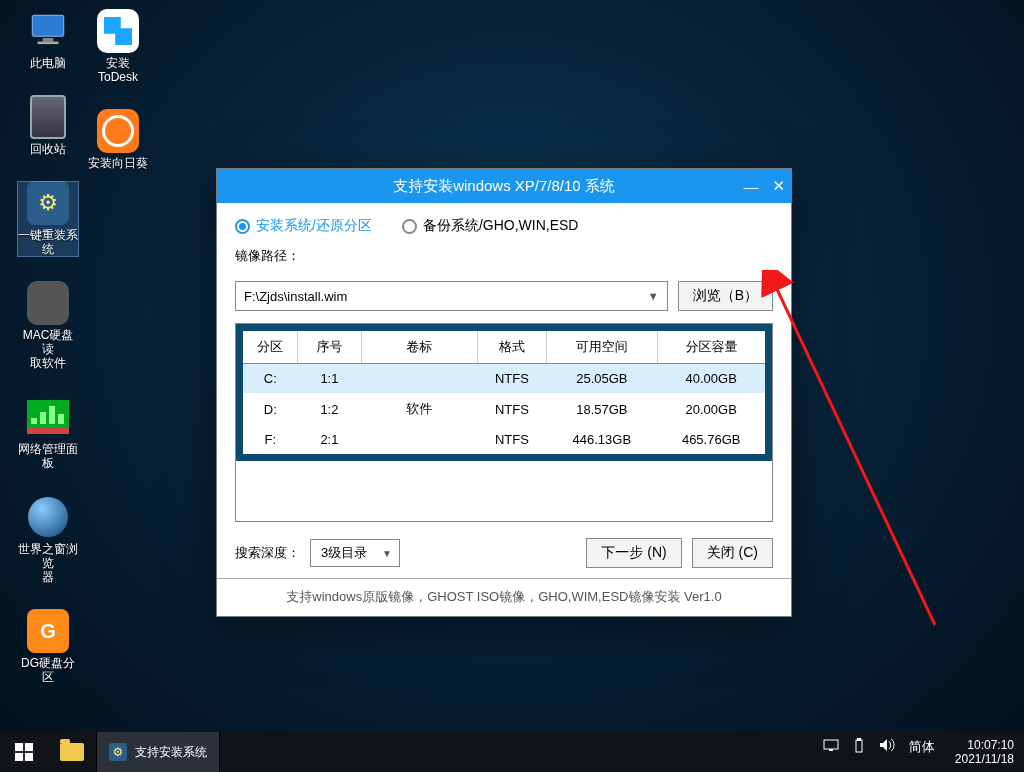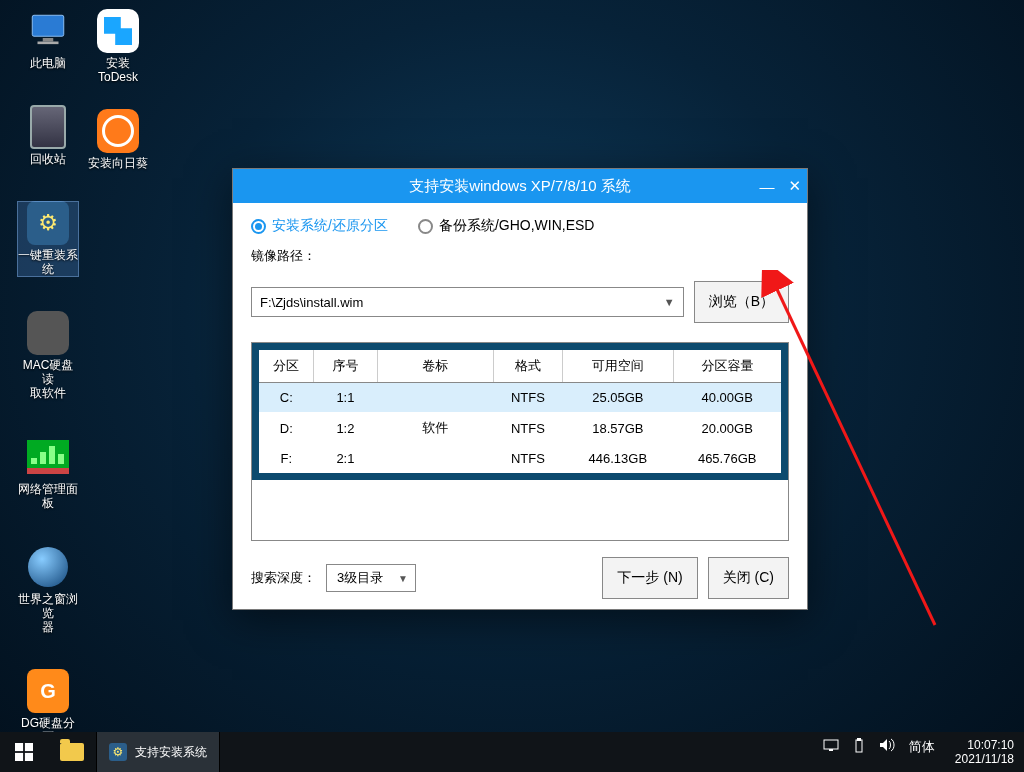--- a/index.html
+++ b/index.html
@@ -7,21 +7,21 @@
 
   
   .desktop {
     position: relative;
     width: 1024px; height: 772px;
     background: radial-gradient(ellipse at 50% 40%, #0e3a5a 0%, #072238 45%, #02101d 100%);
   }
 
   .desktop-icons {
     position: absolute; left: 18px; top: 10px;
-    display: flex; flex-direction: column; gap: 36px;
+    display: flex; flex-direction: column; gap: 26px;
   }
   .col2 { position: absolute; left: 88px; top: 10px; display:flex; flex-direction:column; gap:26px; }
   .di { width: 60px; display:flex; flex-direction:column; align-items:center; gap:4px; cursor:default; }
   .di .ic { width: 42px; height: 42px; display:flex; align-items:center; justify-content:center; }
   .di .lbl { color:#fff; font-size:12px; text-align:center; line-height:14px; text-shadow:0 1px 2px #000; }
   .di.sel { background: rgba(70,120,180,.35); outline:1px solid rgba(120,170,230,.6); }
 
   
   .ic-pc svg, .ic svg { width:100%; height:100%; }
   .ic-bin   { width:36px;height:44px;border:2px solid #9aa;border-radius:4px;background:linear-gradient(#667,#334);}
@@ -31,42 +31,42 @@
   .ic-mac   { width:44px;height:44px;border-radius:10px;background:#555;display:flex;align-items:center;justify-content:center;color:#ddd;font-size:22px;}
   .ic-net   { width:44px;height:34px;background:#0a2;display:flex;align-items:flex-end;gap:3px;padding:4px;border-bottom:6px solid #c44;}
   .ic-net span{width:6px;background:#8f8;}
   .ic-globe { width:40px;height:40px;border-radius:50%;background:radial-gradient(circle at 35% 30%,#8cf,#147);}
   .ic-dg    { width:44px;height:44px;border-radius:8px;background:#ff8a1a;display:flex;align-items:center;justify-content:center;color:#fff;font-size:20px;font-weight:bold;}
   .ic-td    { width:44px;height:44px;border-radius:10px;background:#fff;display:flex;align-items:center;justify-content:center;}
   .ic-td::after{content:"";width:28px;height:28px;background:#1aa6ff;clip-path:polygon(0 0,60% 0,60% 40%,100% 40%,100% 100%,40% 100%,40% 60%,0 60%);}
 
   
   .win {
-    position:absolute; left:232px; top:168px;
+    position:absolute; left:216px; top:168px;
     width:576px; background:#fff; border:1px solid #7a7a7a;
     box-shadow:0 10px 40px rgba(0,0,0,.5);
   }
   .titlebar{
     height:34px;background:#1a96f0;color:#fff;display:flex;align-items:center;
     justify-content:center;position:relative;font-size:15px;
   }
   .win-ctrls{position:absolute;right:6px;top:0;height:34px;display:flex;align-items:center;gap:14px;}
   .win-ctrls span{cursor:pointer;font-size:15px;}
   .win-body{padding:14px 18px 10px;}
   .radios{display:flex;gap:30px;align-items:flex-start;margin-bottom:12px;font-size:14px;}
   .radio{display:flex;align-items:center;gap:6px;cursor:pointer;}
   .rd{width:15px;height:15px;border:2px solid #888;border-radius:50%;display:inline-flex;align-items:center;justify-content:center;}
   .radio.active{color:#1a96f0;}
   .radio.active .rd{border-color:#1a96f0;}
   .radio.active .rd::after{content:"";width:7px;height:7px;background:#1a96f0;border-radius:50%;}
   .lbl-row{font-size:13px;margin-bottom:16px;}
-  .path-row{display:flex;gap:10px;align-items:center;margin-bottom:19px;}
+  .path-row{display:flex;gap:10px;align-items:center;margin-bottom:12px;}
   .combo{flex:1;height:30px;border:1px solid #888;display:flex;align-items:center;padding:0 8px;justify-content:space-between;font-family:Consolas,monospace;font-size:13px;}
   .combo .arrow{color:#555;font-size:11px;}
-  .btn{height:42px;padding:0 14px;border:1px solid #888;background:#f3f3f3;font-size:14px;cursor:pointer;display:flex;align-items:center;}
+  .btn{height:30px;padding:0 14px;border:1px solid #888;background:#f3f3f3;font-size:14px;cursor:pointer;display:flex;align-items:center;}
 
   table{width:100%;border:7px solid #0c4a6e;border-collapse:collapse;font-size:13px;}
   th,td{padding:7px 4px;text-align:center;}
   thead th{border-bottom:1px solid #888;border-right:1px solid #ccc;font-weight:normal;background:#fff;}
   thead th:last-child{border-right:none;}
   tbody tr.sel{background:#d9eefc;}
   .table-wrap{border:1px solid #888;}
 
   .bottom-row{display:flex;align-items:center;gap:10px;margin-top:16px;font-size:13px;}
   .select{height:28px;border:1px solid #888;padding:0 24px 0 10px;display:flex;align-items:center;position:relative;min-width:90px;}
@@ -251,20 +251,21 @@
         </div>
         <div class="spacer"></div>
         <div class="btn">
           <span>下一步 (N)</span>
         </div>
         <div class="btn">
           <span>关闭 (C)</span>
         </div>
       </div>
     </div>
+    <div class="footer">支持windows原版镜像，GHOST ISO镜像，GHO,WIM,ESD镜像安装 Ver1.0</div>
   </div>
 
   <svg class="arrow-ann" style="left:760px;top:270px;" width="200" height="370">
     <defs>
         <marker id="ah" markerWidth="12" markerHeight="12" refX="2" refY="6" orient="auto">
       <path d="M0,0 L12,6 L0,12 z" fill="#f01818"></path>
         </marker>
       </defs>
     <line x1="175" y1="355" x2="15" y2="15" stroke="#f01818" stroke-width="3" marker-end="url(#ah)"></line>
   </svg>

